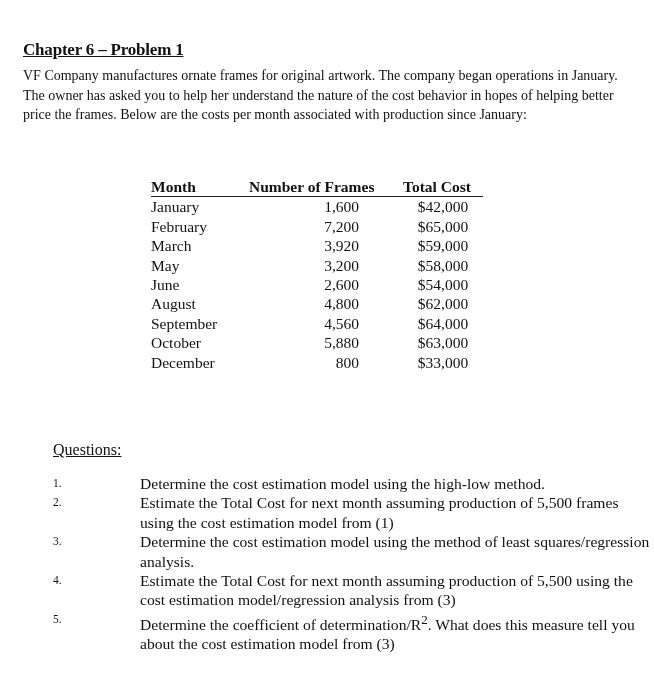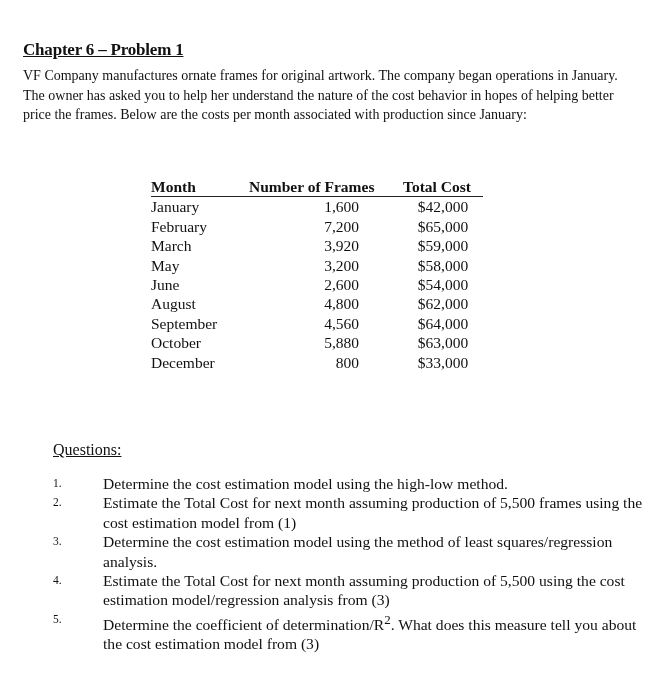--- a/index.html
+++ b/index.html
@@ -88,20 +88,21 @@
     }
     .qnum {
       width: 50px;
       flex: 0 0 50px;
       font-size: 11.5px;
       line-height: 19.4px;
     }
     .qtext {
       flex: 1 1 auto;
       width: 545px;
+      margin-left: 37px;
     }
   </style>
 </head>
 <body>
 
 <h1 class="title">Chapter 6 – Problem 1</h1>
 
 <p class="intro">VF Company manufactures ornate frames for original artwork. The company began operations in January. The owner has asked you to help her understand the nature of the cost behavior in hopes of helping better price the frames. Below are the costs per month associated with production since January:</p>
 
 <table class="cost-table">

